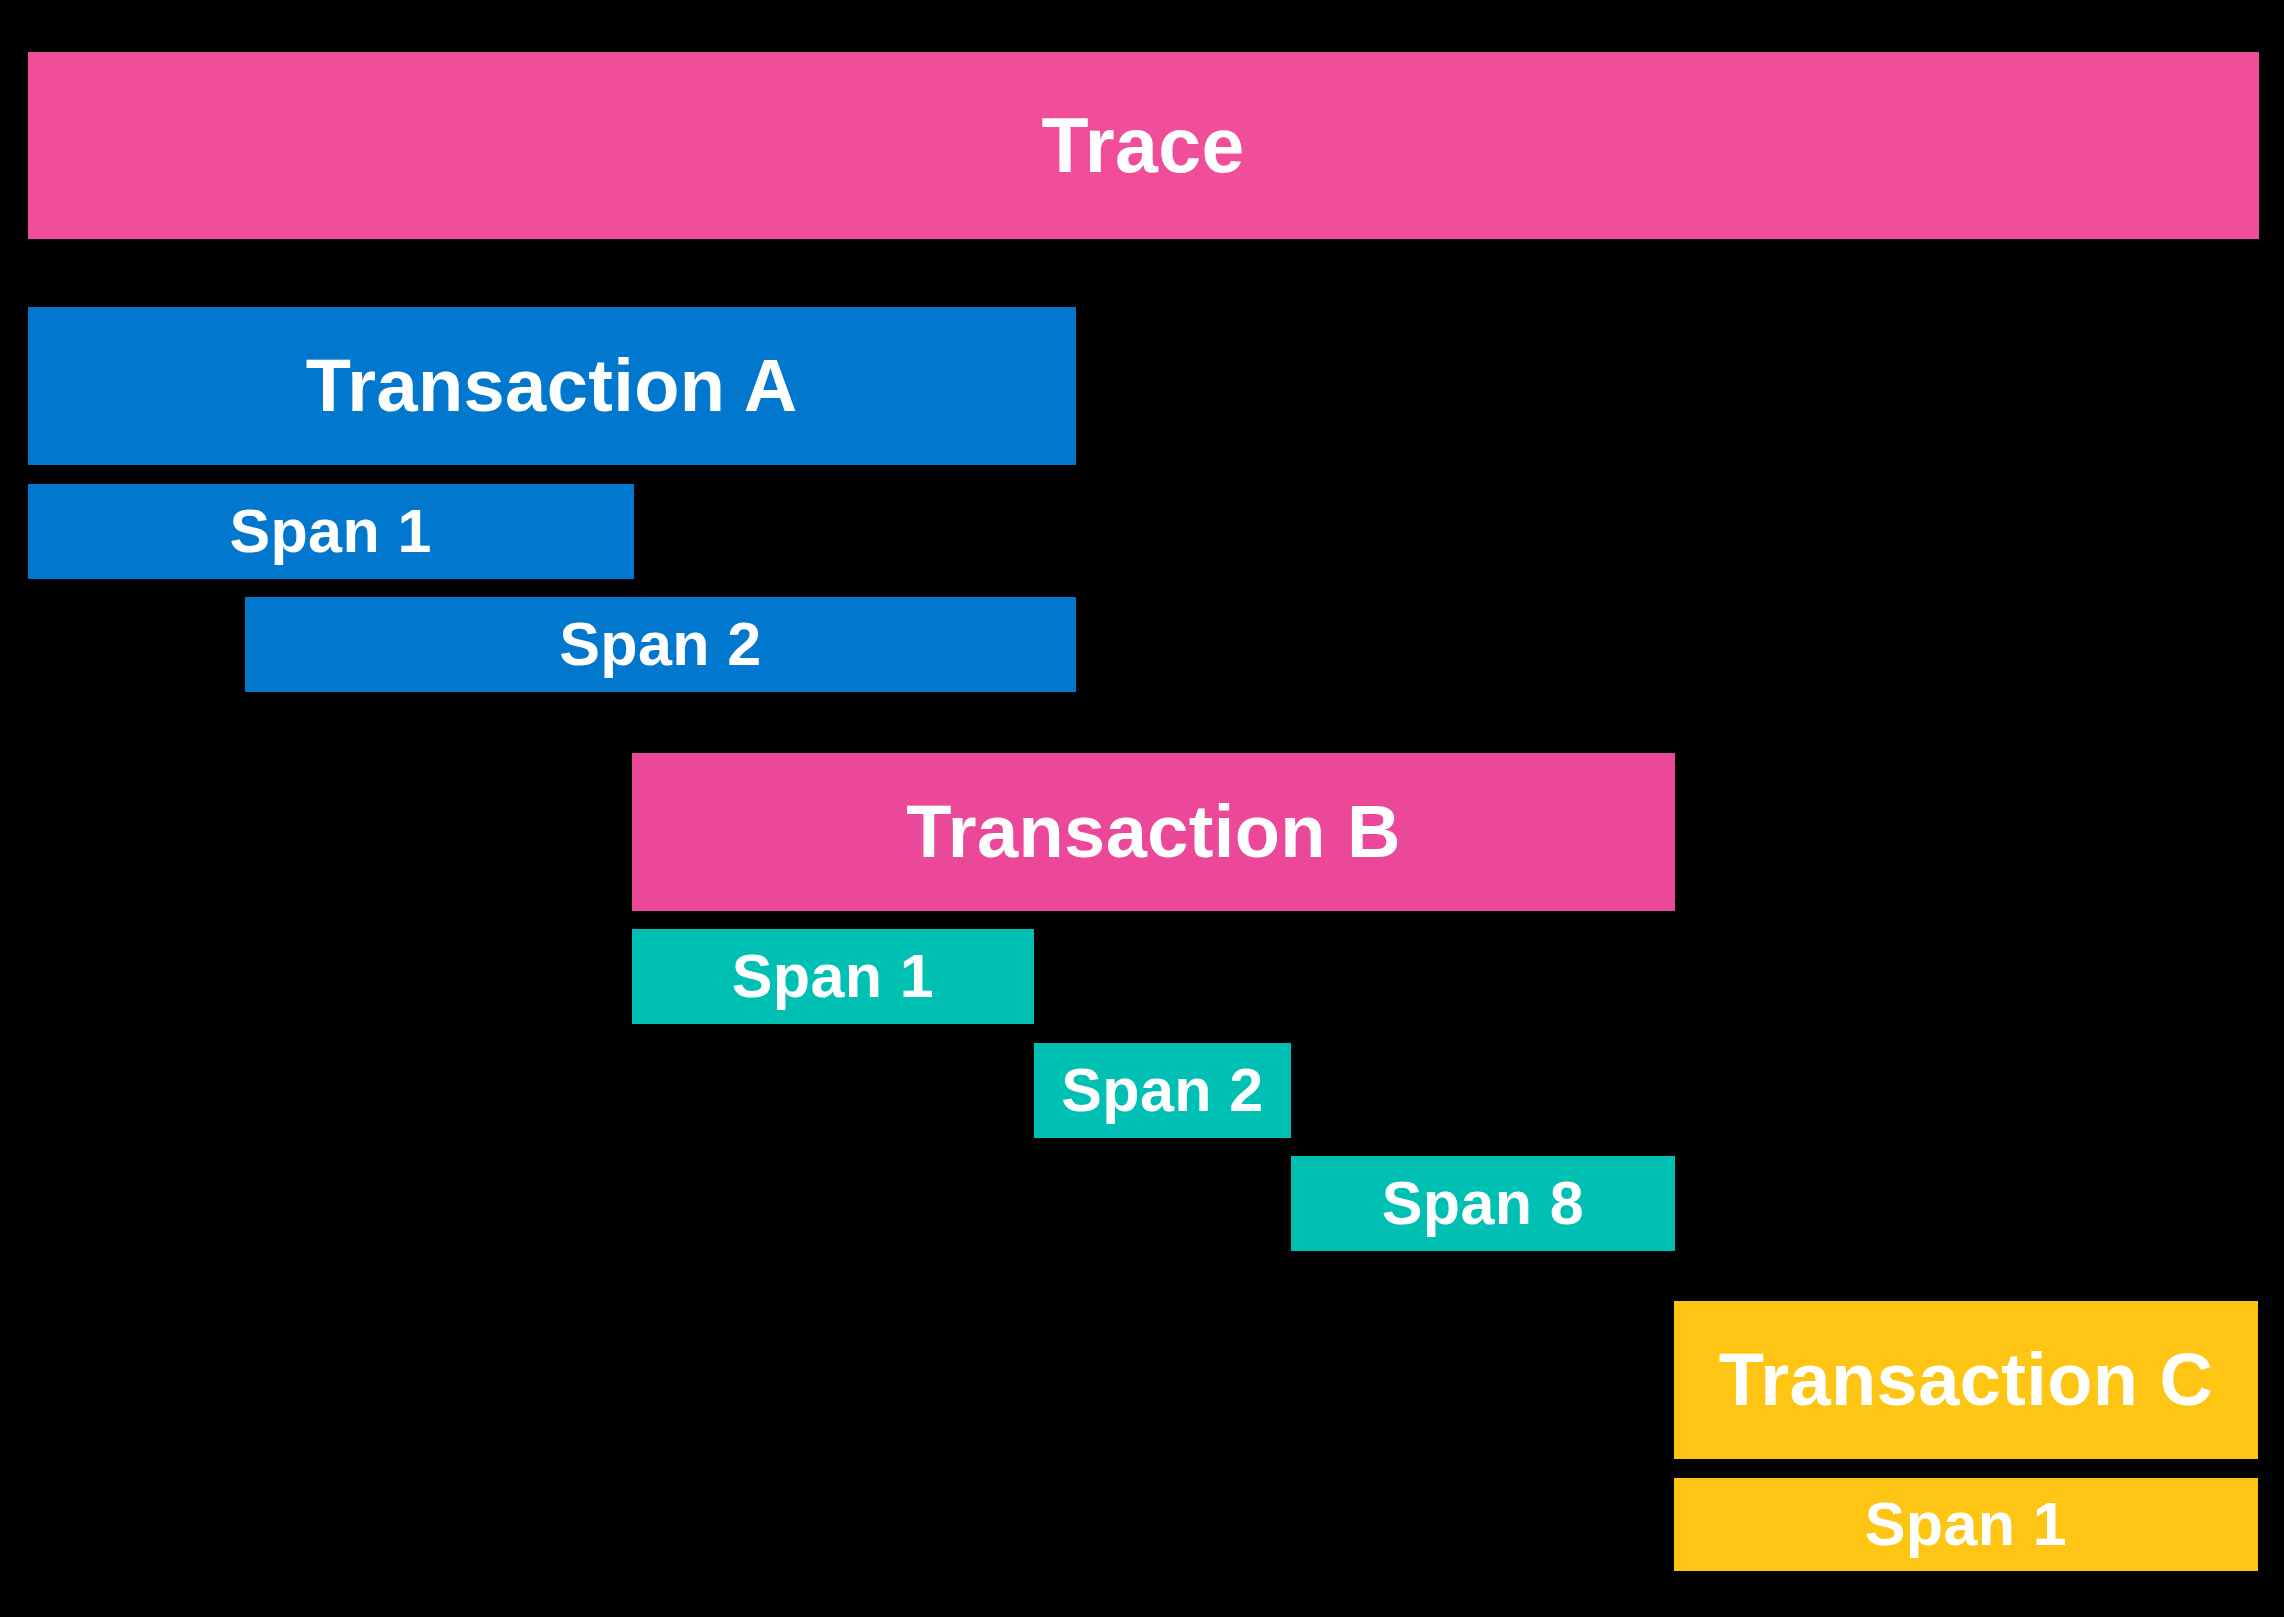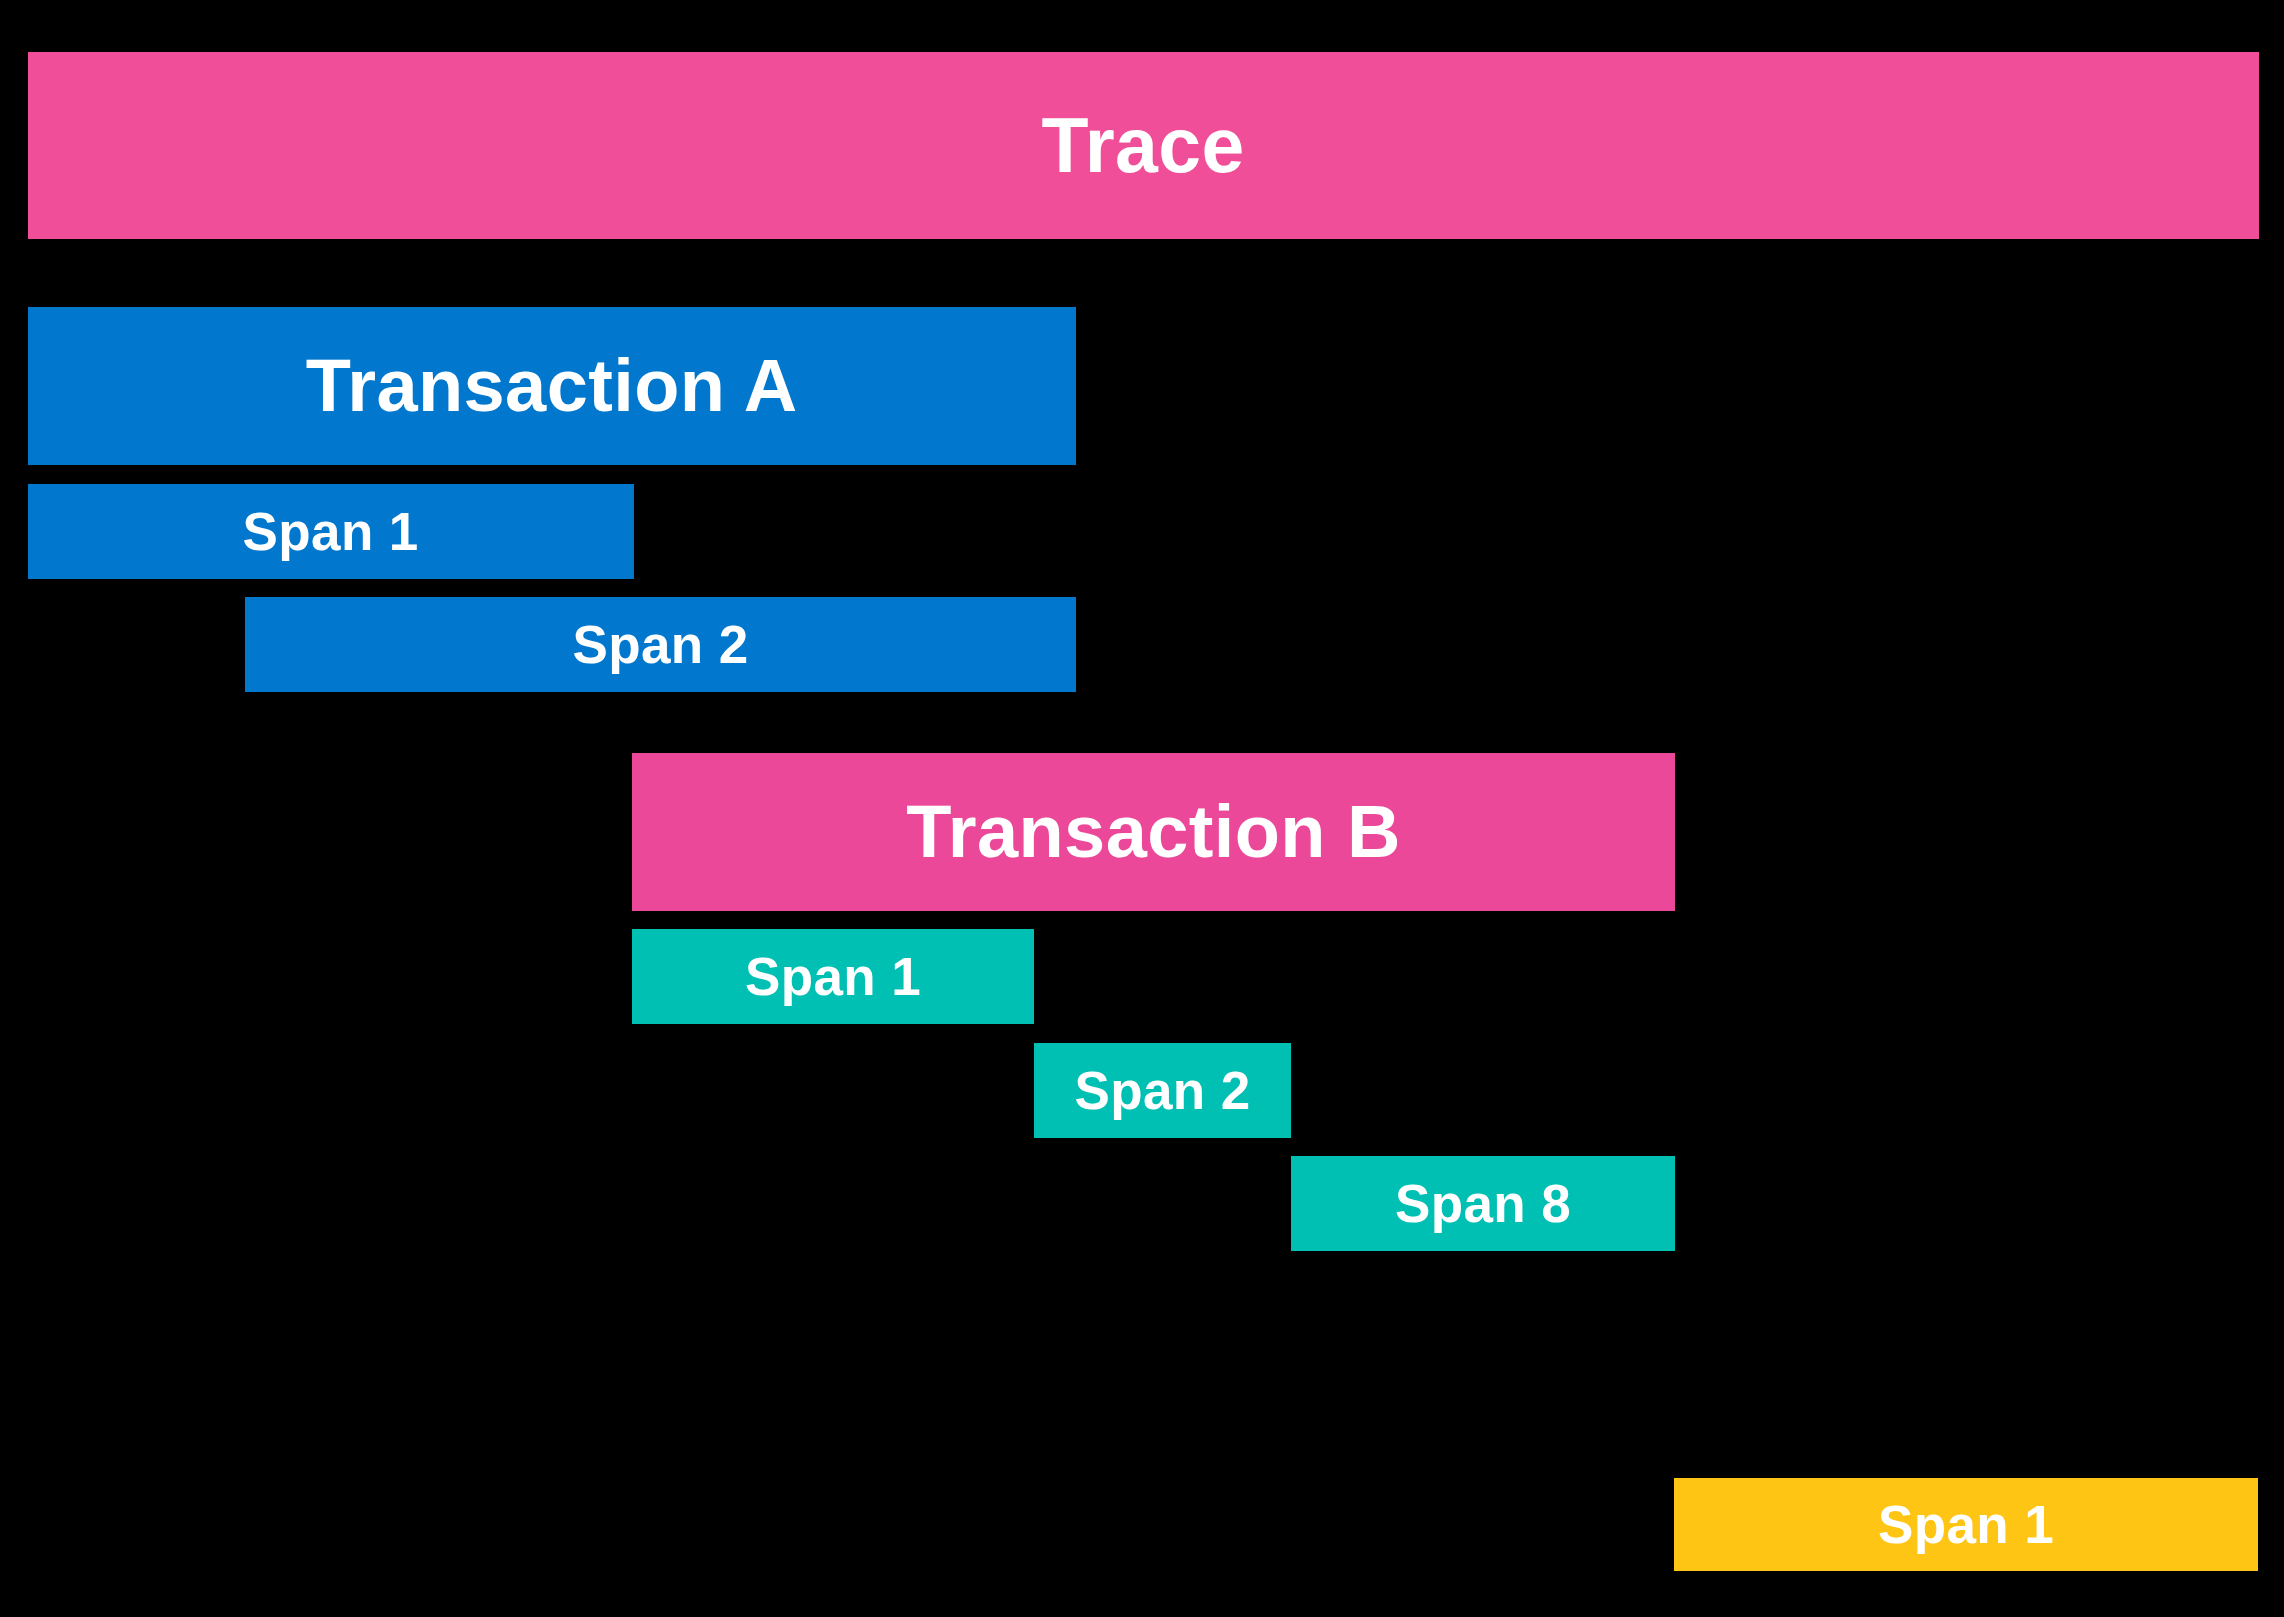--- a/index.html
+++ b/index.html
@@ -24,21 +24,21 @@
   }
   .bar-label {
     color: #FFFFFF;
     font-weight: 600;
     line-height: 1;
     white-space: nowrap;
     letter-spacing: 0.4px;
   }
   .kind-trace .bar-label       { font-size: 77px; }
   .kind-transaction .bar-label { font-size: 74px; }
-  .kind-span .bar-label        { font-size: 53px; }
+  .kind-span .bar-label        { font-size: 61px; }
 </style>
 </head>
 <body style="background: rgb(0, 0, 0);">
 
 <div id="canvas" style="width: 2284px; height: 1618px; background: rgb(0, 0, 0);">
 
   <div class="bar kind-trace" style="left: 27.6px; top: 52px; width: 2231px; height: 187px; background: rgb(240, 78, 152);">
     <span class="bar-label" style="color: rgb(255, 255, 255);">Trace</span>
   </div>
 
@@ -58,18 +58,21 @@
   <div class="bar kind-span" style="left: 632px; top: 929px; width: 402px; height: 95px; background: rgb(0, 191, 179);">
     <span class="bar-label" style="color: rgb(255, 255, 255);">Span 1</span>
   </div>
   <div class="bar kind-span" style="left: 1034px; top: 1043px; width: 257px; height: 95px; background: rgb(0, 191, 179);">
     <span class="bar-label" style="color: rgb(255, 255, 255);">Span 2</span>
   </div>
   <div class="bar kind-span" style="left: 1291px; top: 1156px; width: 384px; height: 95px; background: rgb(0, 191, 179);">
     <span class="bar-label" style="color: rgb(255, 255, 255);">Span 8</span>
   </div>
 
+  <div class="bar kind-transaction" style="left: 1674px; top: 1301px; width: 584px; height: 158px; background: rgb(254, 197, 20);">
+    <span class="bar-label" style="color: rgb(255, 255, 255);">Transaction C</span>
+  </div>
   <div class="bar kind-span" style="left: 1674px; top: 1478px; width: 584px; height: 93px; background: rgb(254, 197, 20);">
     <span class="bar-label" style="color: rgb(255, 255, 255);">Span 1</span>
   </div>
 
 </div>
 
 
 </body></html>

